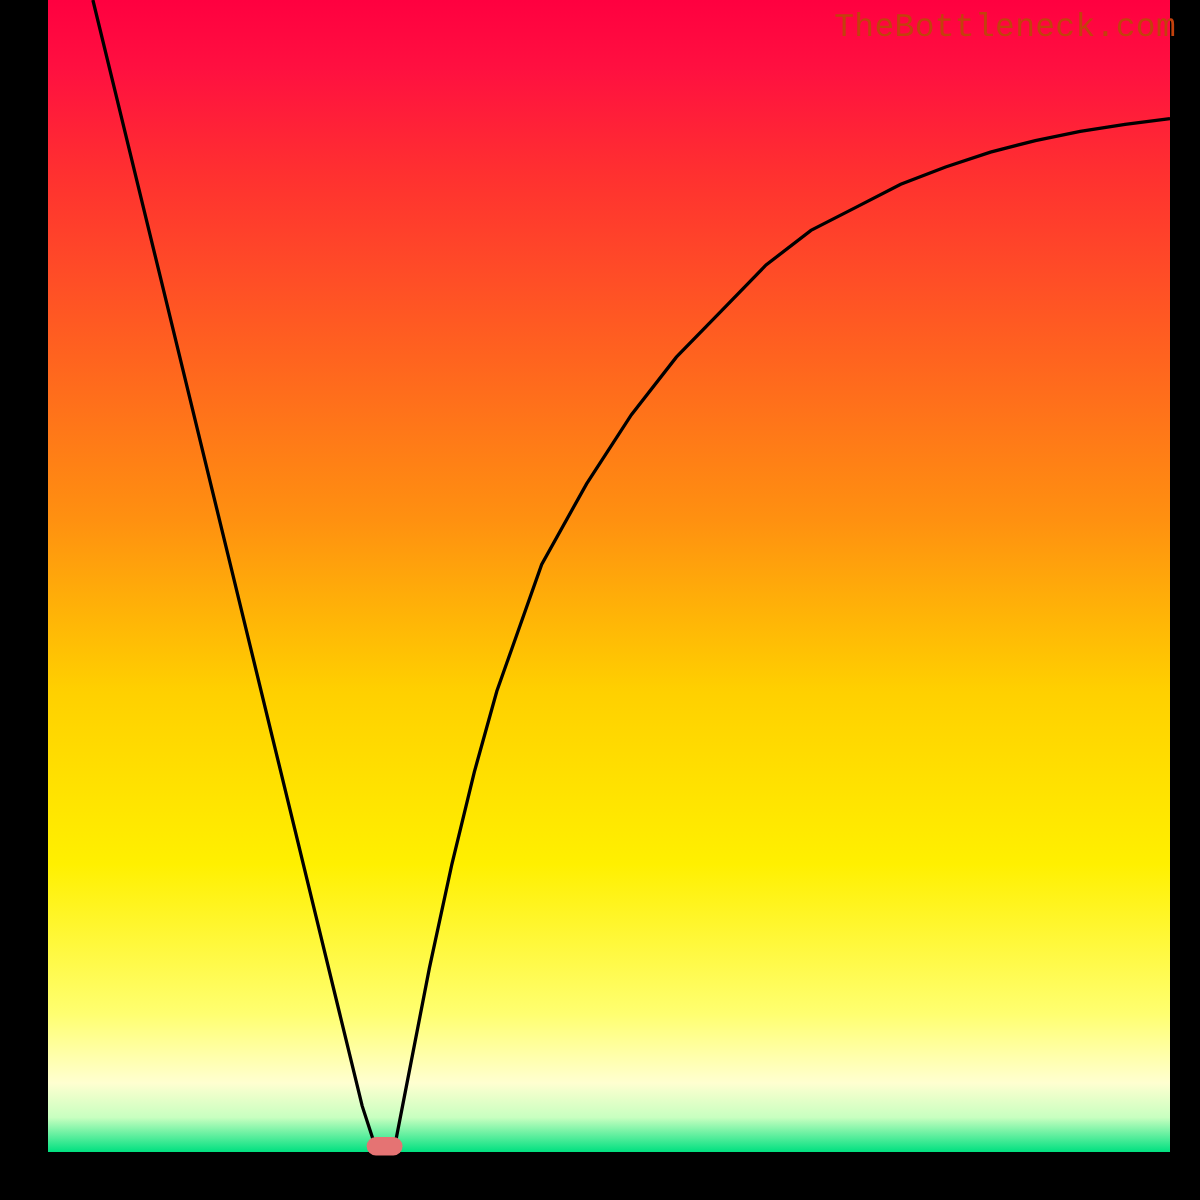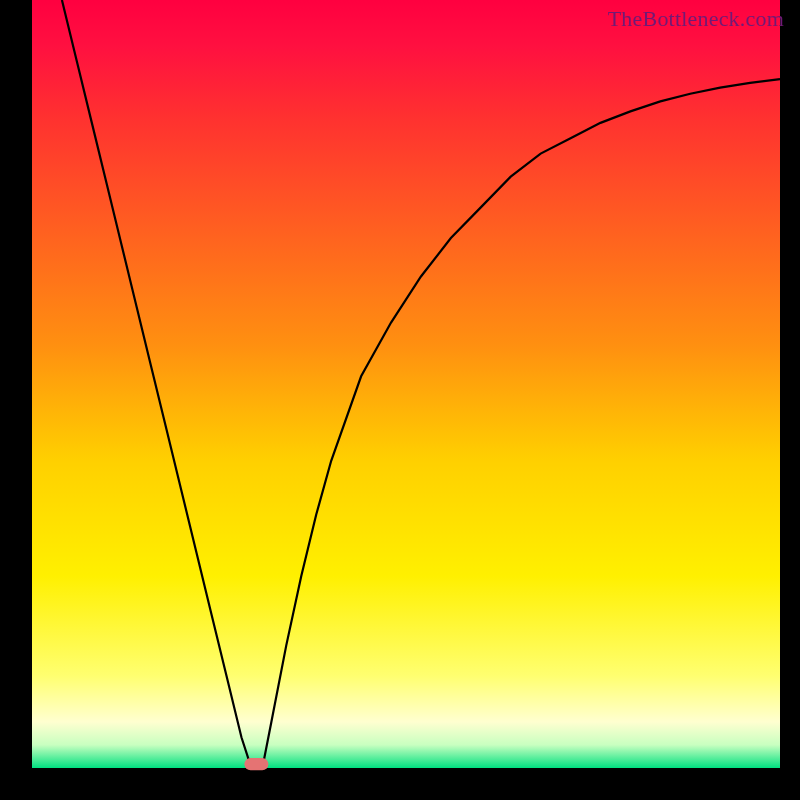--- a/index.html
+++ b/index.html
@@ -12,23 +12,23 @@
   }
   .container {
     position: relative;
     width: 800px;
     height: 800px;
   }
   .watermark {
     position: absolute;
     top: 6px;
     right: 16px;
-    font-family: Liberation Serif, serif;
+    font-family: Liberation Mono, monospace;
     font-size: 22px;
-    color: #701a75;
+    color: #c2410c;
     z-index: 10;
     letter-spacing: 0.2px;
   }
   svg {
     display: block;
   }
 </style>
 </head>
 <body>
 

